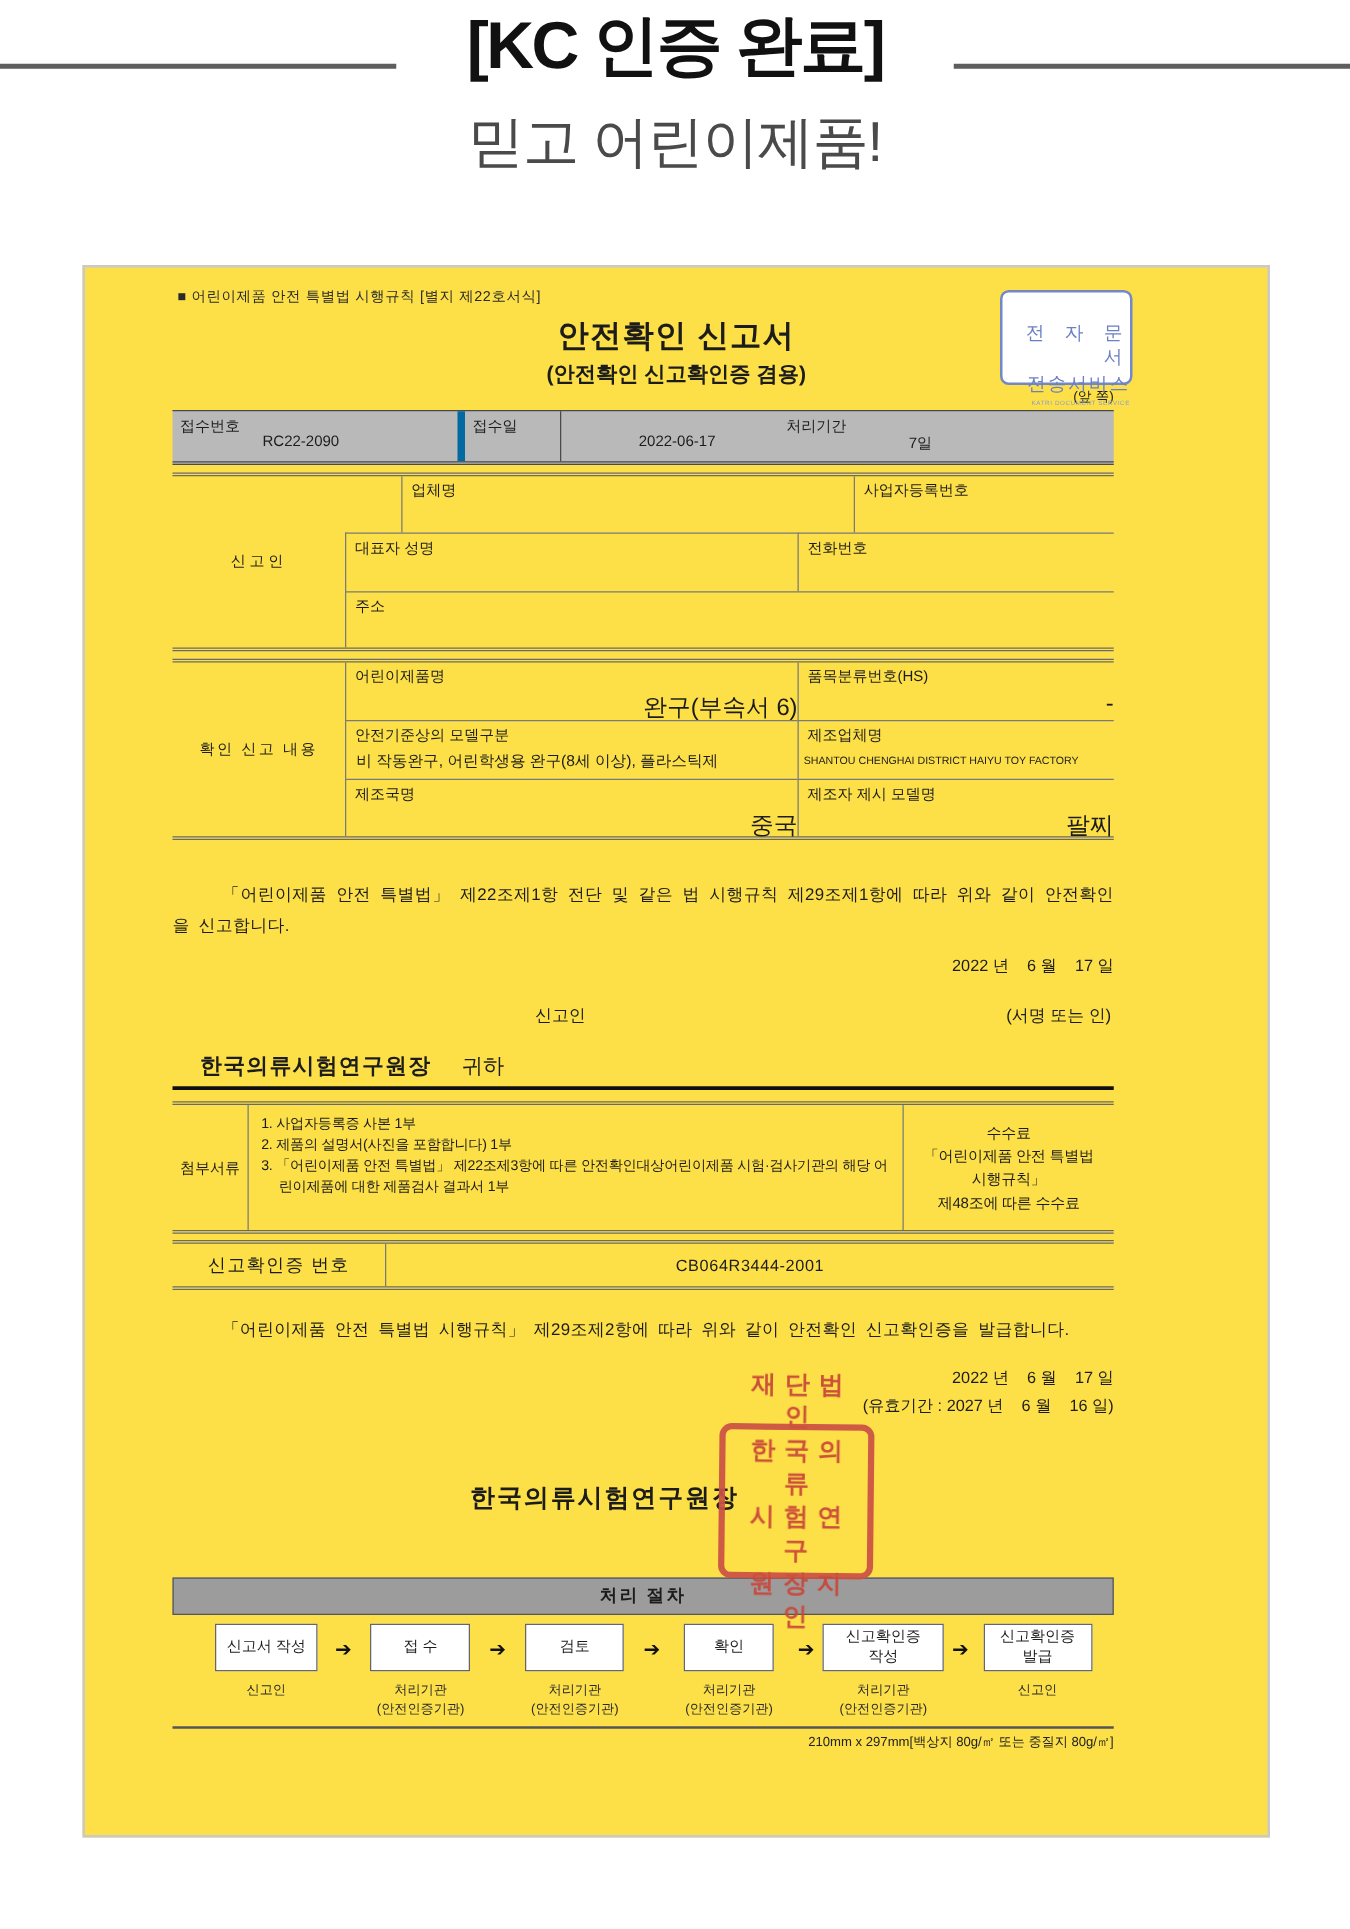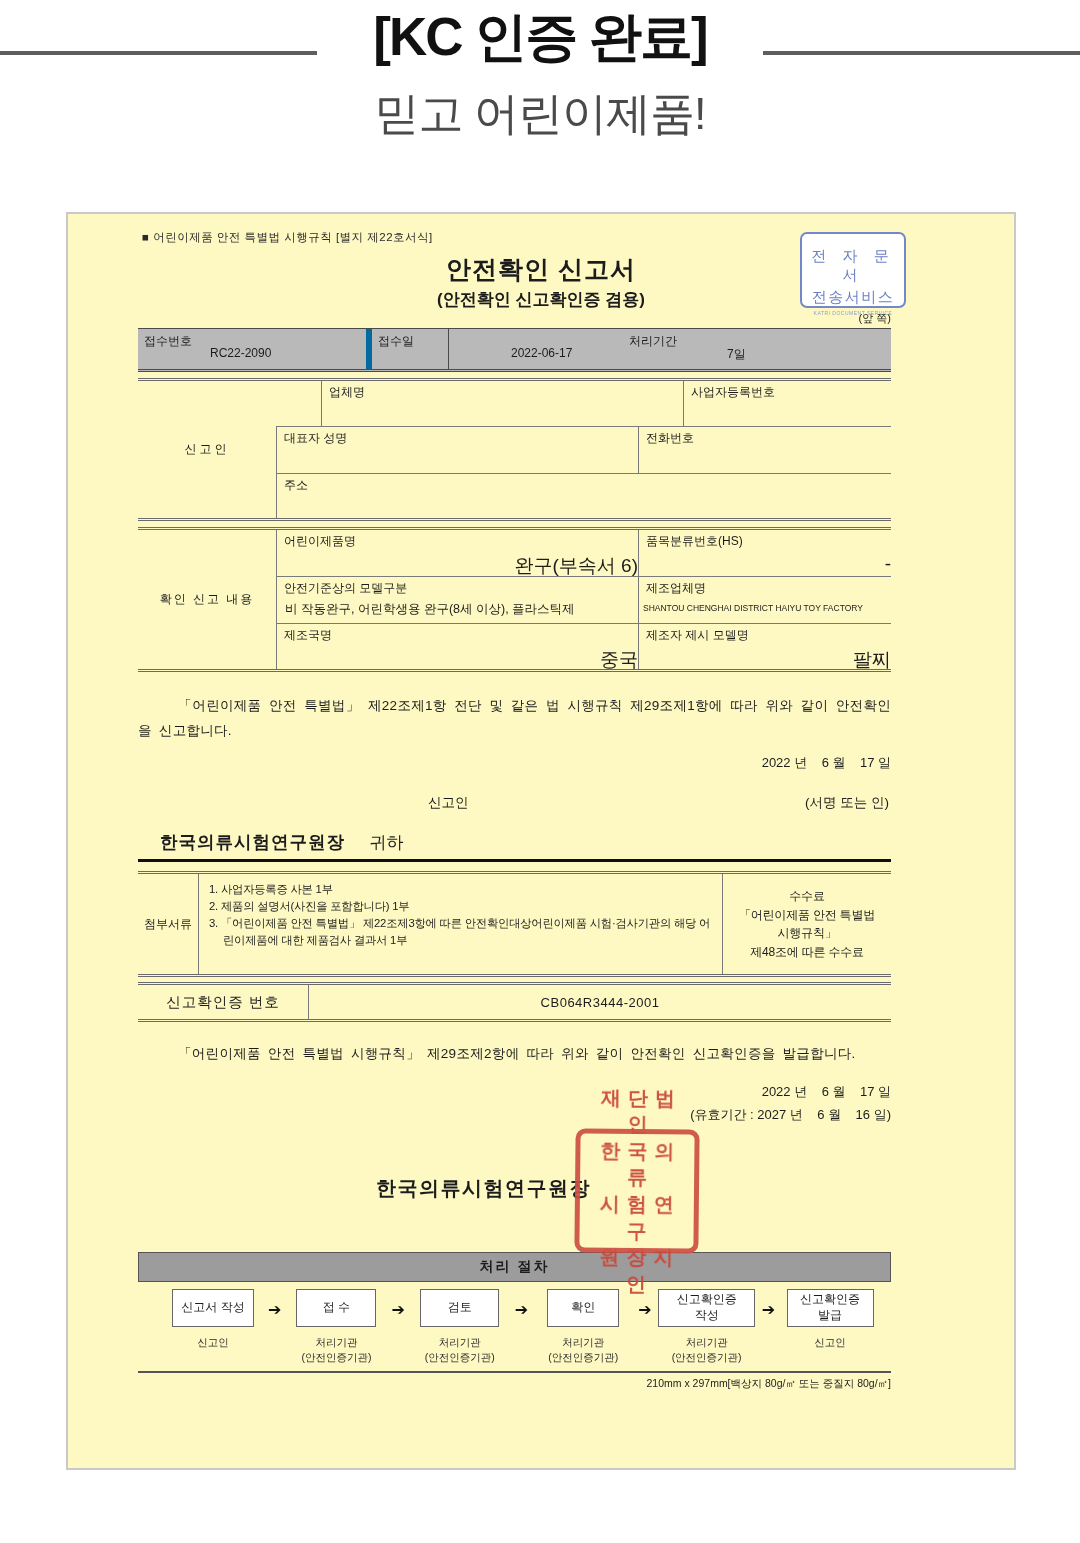--- a/index.html
+++ b/index.html
@@ -22,30 +22,30 @@
   }
   .hero-sub {
     text-align:center; font-size:45px; color:#4a4a4a;
     letter-spacing:-1px; margin-top:14px;
   }
 
   
   .doc {
     position:absolute; left:66px; top:212px;
     width:950px; height:1258px;
-    background:#fef9c3; border:2px solid #c9c9c9;
+    background:#fde047; border:2px solid #c9c9c9;
   }
   .form-note {
     position:absolute; left:74px; top:16px;
     font-size:11.5px; color:#2a2a2a; letter-spacing:0.5px;
   }
   .estamp {
     position:absolute; left:732px; top:18px; width:106px; height:76px;
     border:2px solid #7388c9; border-radius:7px;
-    color:#6b7fc4; text-align:center; padding-top:13px; background:#fff;
+    color:#6b7fc4; text-align:right; padding-top:23px; background:#fff;
   }
   .estamp-l1 { font-size:15px; letter-spacing:6px; }
   .estamp-l2 { font-size:15px; letter-spacing:1.5px; margin-top:3px; }
   .estamp-l3 { font-size:5px; letter-spacing:0.5px; margin-top:3px; color:#8b9bd0; }
 
   .doc-title { text-align:center; padding-top:43px; font-size:25px; font-weight:bold; letter-spacing:1px; line-height:1; }
   .doc-subtitle { text-align:center; margin-top:9px; font-size:17px; font-weight:bold; line-height:1; }
 
   .content { width:753px; margin-left:70px; }
   .page-side { text-align:right; font-size:11px; margin-top:5px; line-height:1; }
@@ -72,21 +72,21 @@
   .bl { border-left:1px solid #7a7a7a; }
   .bt { border-top:1px solid #7a7a7a; }
   .seclab { display:flex; align-items:center; justify-content:center; font-size:15px; letter-spacing:3px; }
 
   .t-decl    { margin-top:6px; grid-template-columns:138px 362px 253px; grid-auto-rows:auto; }
   .t-decl .r1 { height:45px;margin-left:45px; } .t-decl .r2 { height:47px; } .t-decl .r3 { height:45px; }
   .t-conf    { margin-top:6px; grid-template-columns:138px 362px 253px; }
   .t-conf .r1 { height:46px; } .t-conf .r2 { height:47px; } .t-conf .r3 { height:46px; }
   .maker-val { font-size:8.5px; letter-spacing:0; padding-left:4px; margin-top:6px; display:block; }
 
-  .para { margin-top:22px; font-size:13.5px; line-height:1.85; text-indent:40px; word-spacing:3px; letter-spacing:0.3px; text-align:justify; }
+  .para { margin-top:32px; font-size:13.5px; line-height:1.85; text-indent:40px; word-spacing:3px; letter-spacing:0.3px; text-align:justify; }
   .date-r { text-align:right; font-size:13px; margin-top:10px; }
   .sign-row { position:relative; margin-top:22px; height:18px; font-size:13.5px; }
   .sign-who { position:absolute; left:290px; }
   .sign-note { position:absolute; right:2px; }
   .addressee { margin-top:18px; padding-left:22px; }
   .addressee b { font-size:17.5px; letter-spacing:1px; }
   .addressee span.suffix { font-size:17px; margin-left:20px; }
   .black-rule { margin-top:5px; height:3.5px; background:#0f0f0f; }
 
   .t-attach { margin-top:9px; grid-template-columns:60px 524px 169px; }
@@ -113,21 +113,21 @@
     transform:rotate(0.6deg); opacity:0.93; background:rgba(255,255,255,0.0);
   }
   .seal-text {
     color:#c9473a; font-weight:bold; font-size:20px; line-height:1.33;
     letter-spacing:7px; text-align:center; padding-left:7px;
     filter:blur(0.4px); white-space:pre-line;
   }
 
   .proc-bar { margin-top:3px; height:30px; background:#9c9c9c; border:1px solid #555;
               display:flex; align-items:center; justify-content:center;
-              font-size:14px; font-weight:bold; letter-spacing:2px; }
+              font-size:14px; font-weight:bold; letter-spacing:2px;font-family:Liberation Serif, serif; }
   .proc-flow { margin-top:7px; display:flex; justify-content:space-between; padding:0 30px 0 20px; }
   .step { display:flex; flex-direction:column; align-items:center; }
   .step-box { height:38px; border:1px solid #666; background:#fff;
               display:flex; align-items:center; justify-content:center;
               font-size:12px; line-height:1.3; text-align:center; white-space:pre-line; }
   .w82 { width:82px; } .w80 { width:80px; } .w79 { width:79px; } .w72 { width:72px; } .w97 { width:97px; } .w87 { width:87px; }
   .step-label { margin-top:8px; font-size:10.5px; line-height:1.45; text-align:center;
                 white-space:pre-line; width:110px; color:#2a2a2a; }
   .arrow { font-size:16px; font-weight:bold; margin-top:11px; color:#111; }
   .bottom-rule { margin-top:6px; border-top:2px solid #555; }

